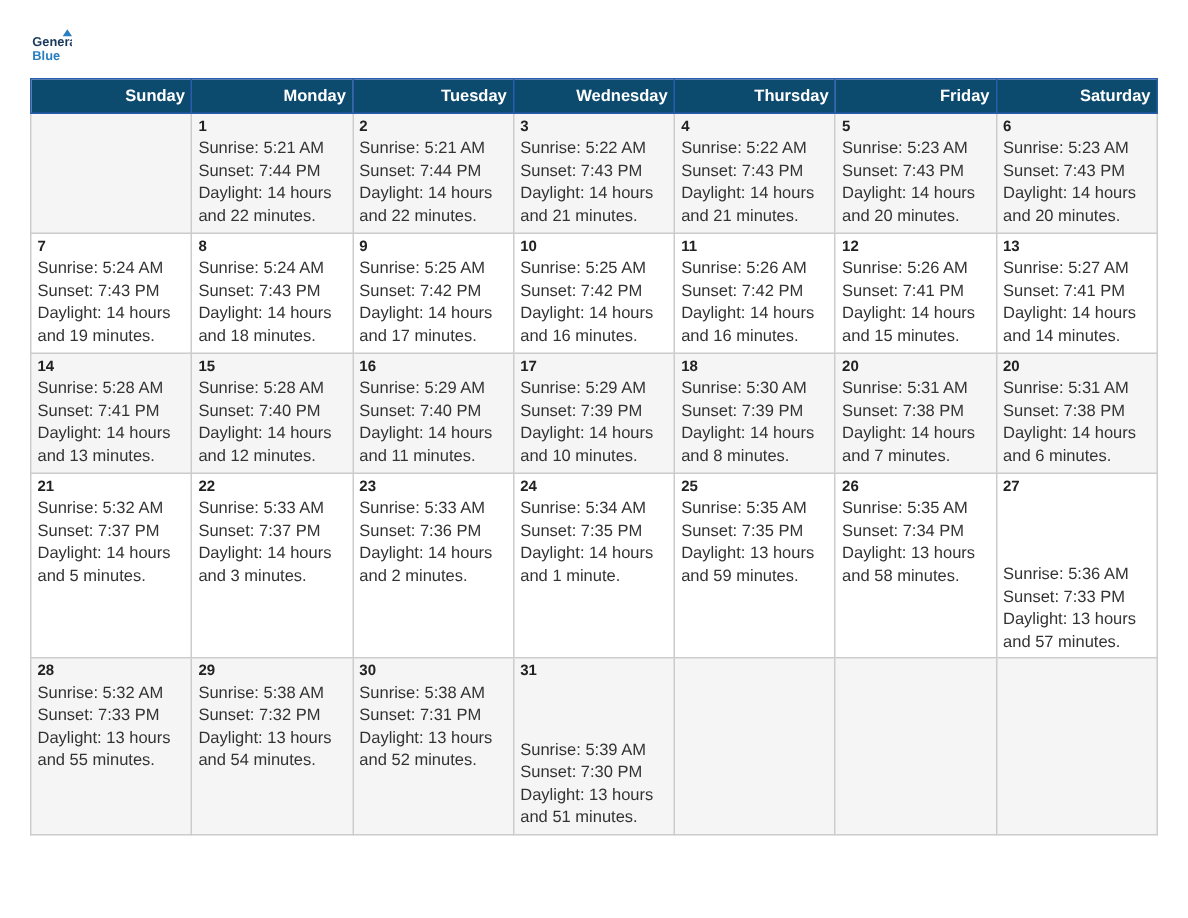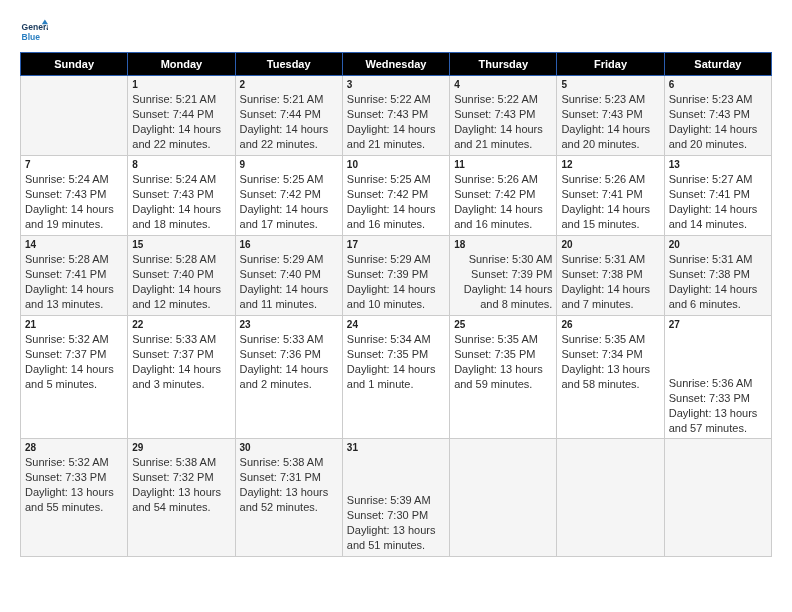--- a/index.html
+++ b/index.html
@@ -49,26 +49,26 @@
       font-size: 14px;
       color: #333;
       font-weight: normal;
     }
     table {
       width: 100%;
       border-collapse: collapse;
       table-layout: fixed;
     }
     thead th {
-      background-color: #000000;
+      background-color: #0c4a6e;
       color: #fff;
       font-size: 11px;
       font-weight: bold;
       padding: 5px 4px;
-      text-align: center;
+      text-align: right;
       border: 1px solid #2a5db0;
     }
     tbody td {
       border: 1px solid #ccc;
       vertical-align: top;
       padding: 3px 4px;
       font-size: 8.5px;
       color: #222;
       height: 80px;
     }
@@ -249,21 +249,21 @@
           </td>
           <td>
             <span class="day-num">17</span>
             <div class="day-info" style="white-space: pre-line;">Sunrise: 5:29 AM
 Sunset: 7:39 PM
 Daylight: 14 hours
 and 10 minutes.</div>
           </td>
           <td>
             <span class="day-num">18</span>
-            <div class="day-info" style="white-space: pre-line; text-align: right;">Sunrise: 5:30 AM
+            <div class="day-info" style="white-space: pre-line;">Sunrise: 5:30 AM
 Sunset: 7:39 PM
 Daylight: 14 hours
 and 8 minutes.</div>
           </td>
           <td>
             <span class="day-num">20</span>
             <div class="day-info" style="white-space: pre-line;">Sunrise: 5:31 AM
 Sunset: 7:38 PM
 Daylight: 14 hours
 and 7 minutes.</div>

